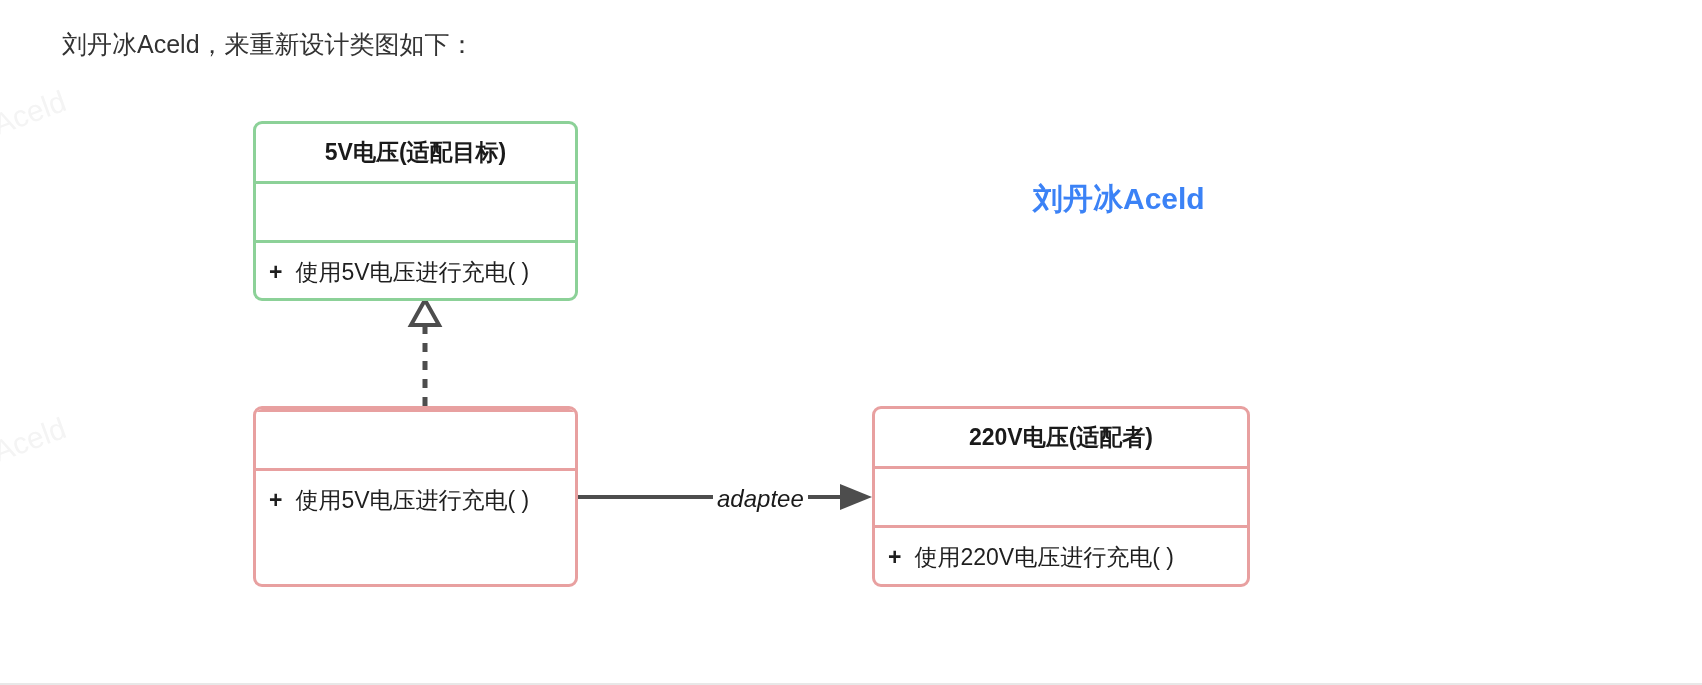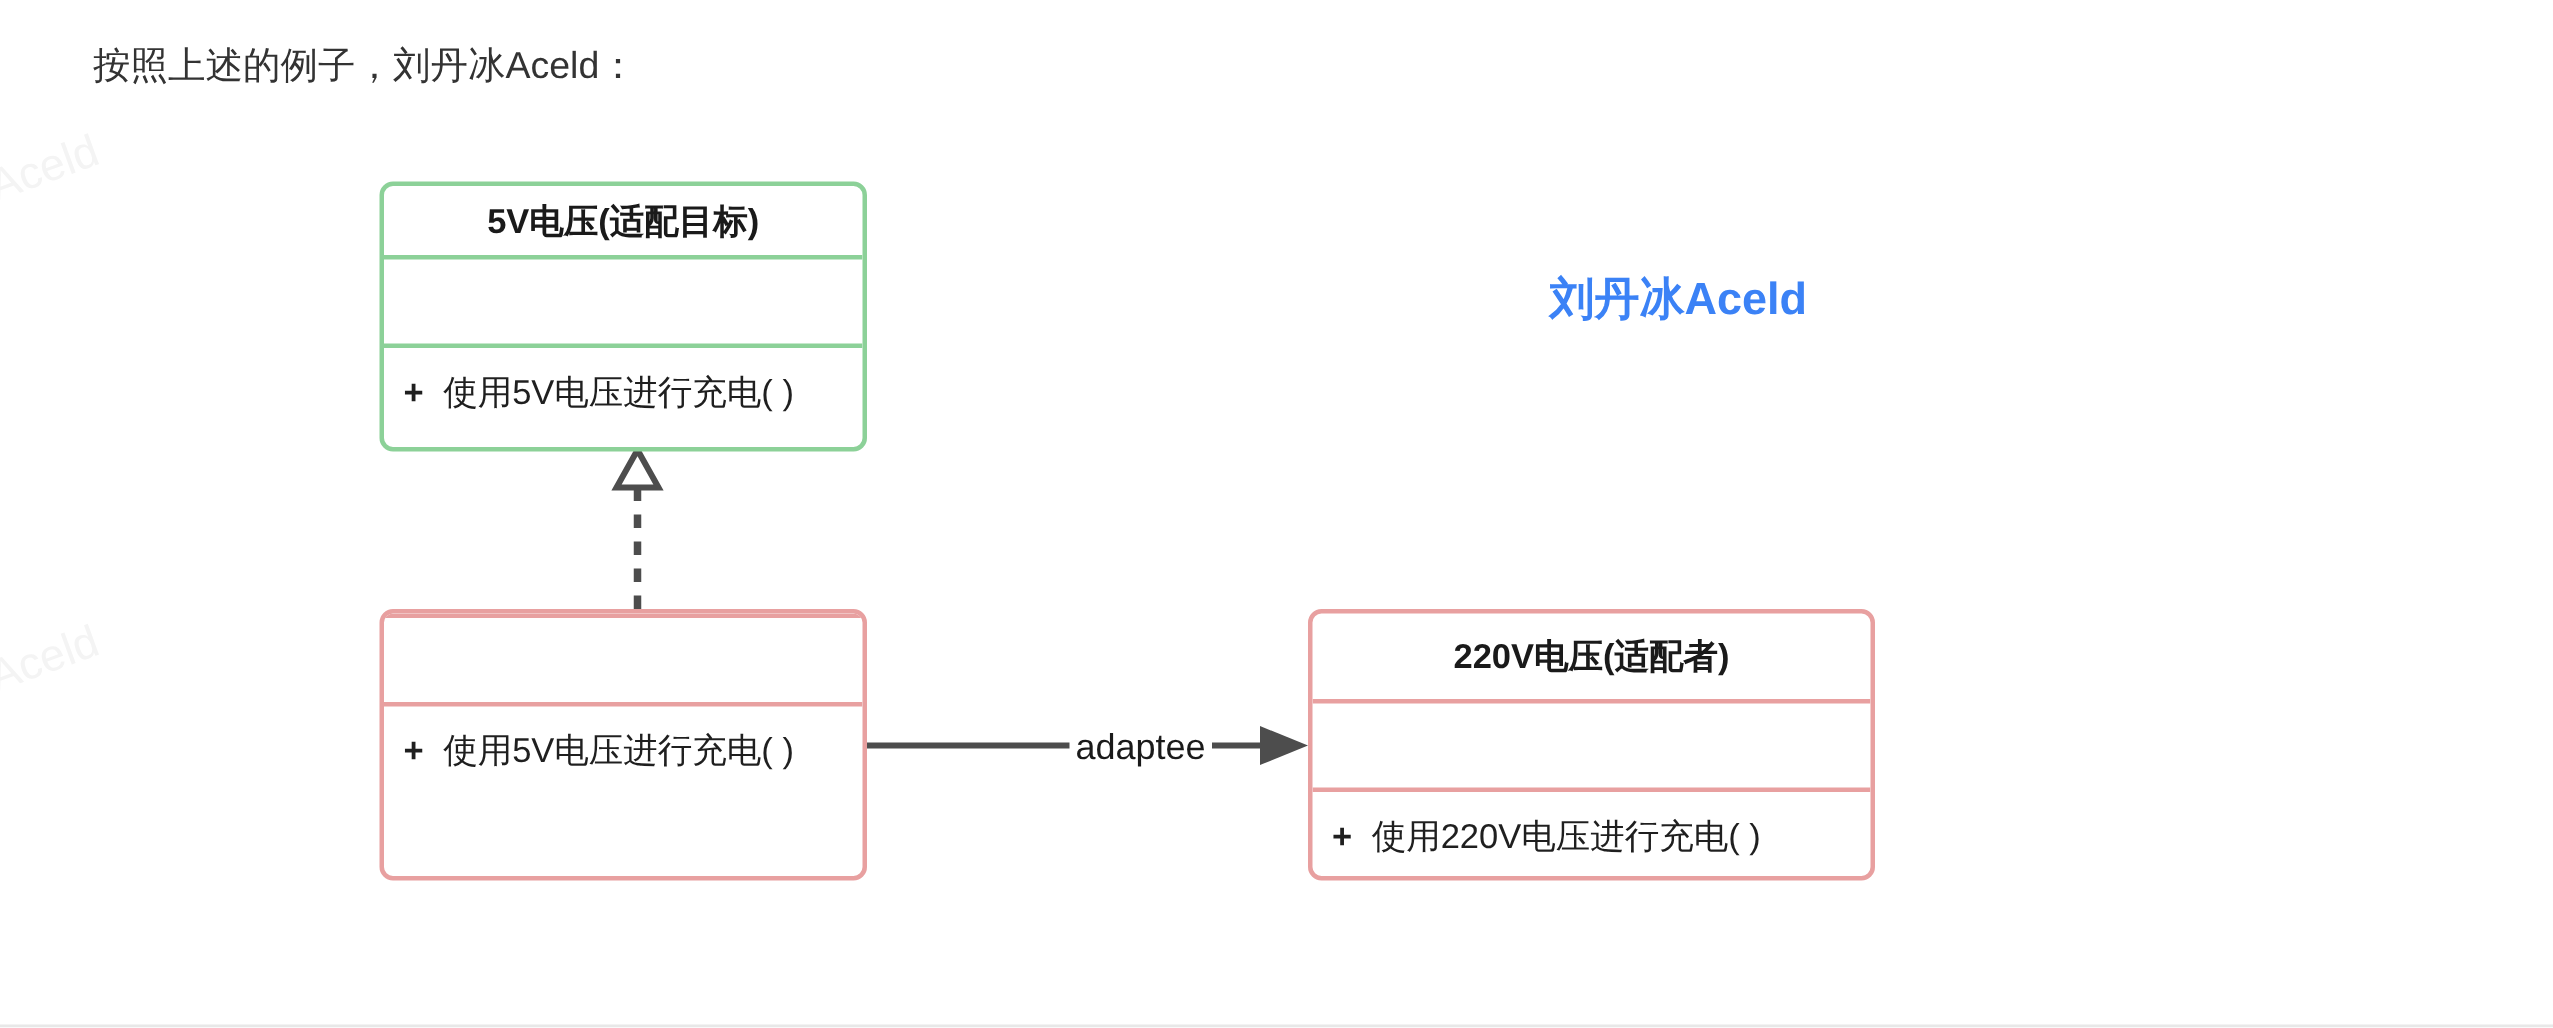--- a/index.html
+++ b/index.html
@@ -127,21 +127,21 @@
     margin-right: 13px;
   }
 
   
   #class-target {
     left: 253px;
     top: 121px;
     width: 325px;
     height: 180px;
   }
-  #class-target .uml-title   { height: 46px; }
+  #class-target .uml-title   { height: 57px; }
   #class-target .uml-attrs   { height: 56px; }
   #class-target .uml-methods { height: 58px; }
 
   
   #class-adapter {
     left: 253px;
     top: 406px;
     width: 325px;
     height: 181px;
   }
@@ -175,26 +175,27 @@
   #assoc-label {
     position: absolute;
     left: 713px;
     top: 485px;
     font-size: 24px;
     color: #1a1a1a;
     background: #ffffff;
     padding: 0 4px;
     font-family: "Liberation Sans", sans-serif;
     white-space: nowrap;
+    font-style: italic;
   }
 </style>
 </head>
 <body>
 
-<div id="page-heading">按照上述的例子，刘丹冰Aceld：</div>
+<div id="page-heading">刘丹冰Aceld，来重新设计类图如下：</div>
 
 <div id="watermark-center" class="wm-center">刘丹冰Aceld</div>
 <div id="watermark-left-top" class="wm-corner">Aceld</div>
 <div id="watermark-left-bottom" class="wm-corner">Aceld</div>
 
 <div id="uml-diagram">
 
   <svg id="realize-connector" viewBox="0 0 1702 685" xmlns="http://www.w3.org/2000/svg">
 
     <line x1="425" y1="406" x2="425" y2="326" stroke="#4d4d4d" stroke-width="5" stroke-dasharray="9,9"></line>

